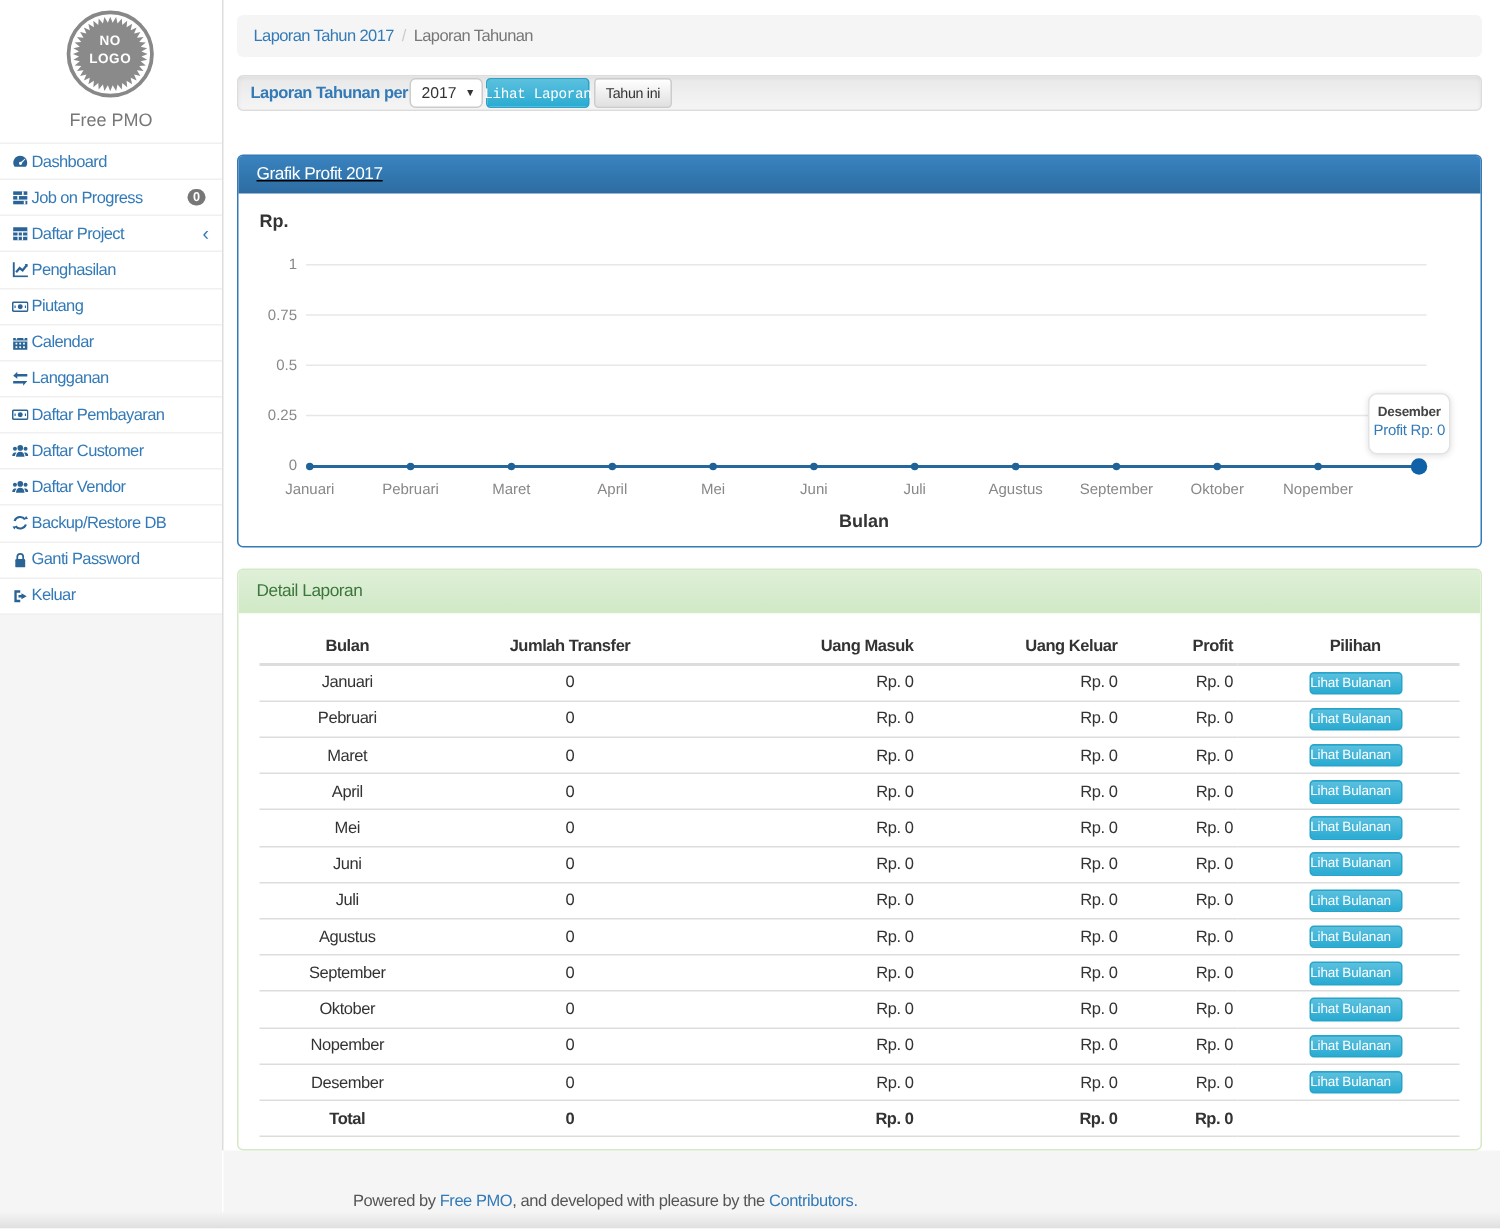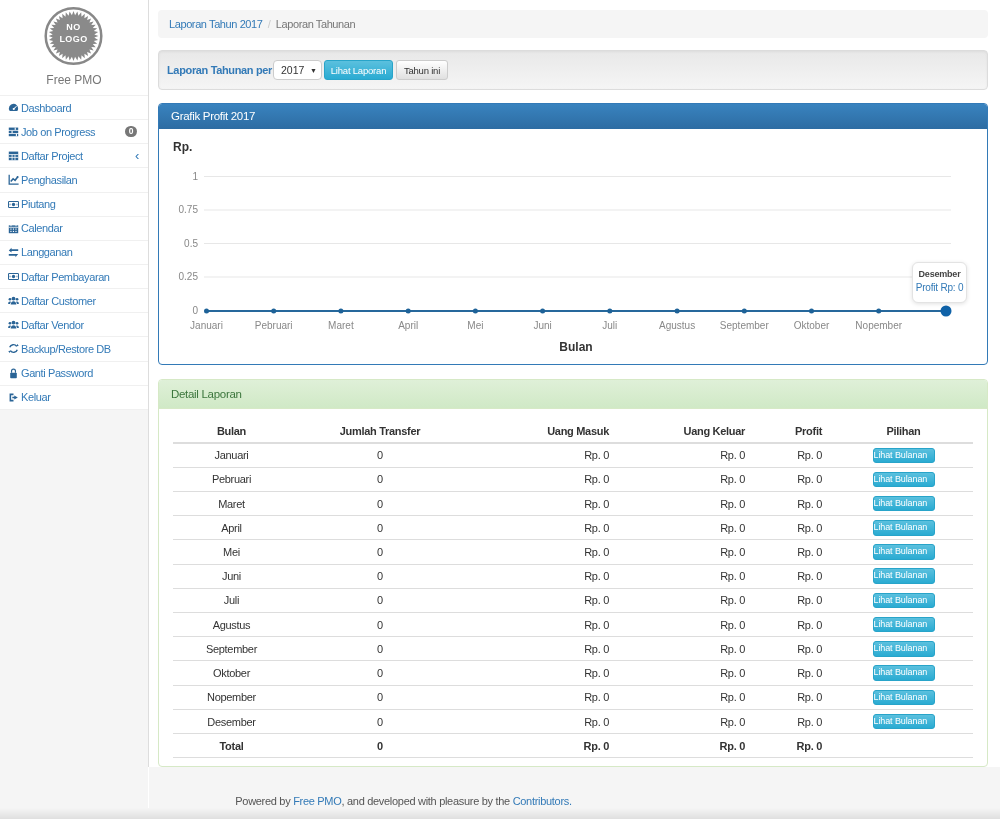--- a/index.html
+++ b/index.html
@@ -12,31 +12,31 @@
 
 #logo { position:absolute; left:0; top:0; width:148px; text-align:center; }
 #freepmo { position:absolute; left:0; top:73px; width:148px; text-align:center; font-size:12px; color:#777; }
 #menu { position:absolute; left:0; top:95px; width:148px; list-style:none; border-top:1px solid #f0f0f0; }
 #menu li { height:24.15px; border-bottom:1px solid #f0f0f0; display:flex; align-items:center; padding-left:8px; font-size:11px; letter-spacing:-0.4px; color:#337ab7; white-space:nowrap; }
 #menu li svg.ic { width:11px; height:11px; margin-right:2px; flex:none; }
 .badge0 { margin-left:auto; margin-right:11px; background:#777; color:#fff; border-radius:7px; font-size:8.5px; font-weight:bold; padding:1px 4px; line-height:9.5px; }
 .chev { margin-left:auto; margin-right:9px; color:#337ab7; font-size:13px; line-height:10px; }
 
 #crumb { position:absolute; left:158px; top:10px; width:830px; height:28px; background:#f5f5f5; border-radius:4px; font-size:11px; letter-spacing:-0.4px; line-height:28px; padding-left:11px; color:#777; }
-#well { position:absolute; left:158px; top:50px; width:830px; height:40px; background:linear-gradient(#e8e8e8,#f5f5f5); border:1px solid #dcdcdc; border-radius:4px; box-shadow:inset 0 1px 3px rgba(0,0,0,.05); display:flex; align-items:center; padding-left:8px; }
+#well { position:absolute; left:158px; top:50px; width:830px; height:24px; background:linear-gradient(#e8e8e8,#f5f5f5); border:1px solid #dcdcdc; border-radius:4px; box-shadow:inset 0 1px 3px rgba(0,0,0,.05); display:flex; align-items:center; padding-left:8px; }
 #well label { font-size:11px; letter-spacing:-0.35px; font-weight:bold; color:#337ab7; margin-right:1px; white-space:nowrap; }
 #sel { width:49px; height:20px; background:#fff; border:1px solid #ccc; border-radius:4px; font-size:10.5px; color:#333; display:inline-flex; align-items:center; justify-content:space-between; padding:0 4px 0 7px; margin-right:2px; flex:none; }
 #sel .car { font-size:7px; color:#333; }
 .btn { display:inline-flex; align-items:center; justify-content:center; height:20px; border-radius:3px; font-size:9.5px; letter-spacing:-0.2px; white-space:nowrap; flex:none; }
-.btn-info { background:linear-gradient(#5bc0de,#2aabd2); border:1px solid #28a4c9; color:#fff; }
+.btn-info { background:linear-gradient(#5bc0de,#2aabd2); border:1px solid #28a4c9; color:#fff;font-family:Liberation Mono, monospace; }
 .btn-default { background:linear-gradient(#ffffff,#e0e0e0); border:1px solid #ccc; color:#333; }
 #btnlihat { width:69px; margin-right:3px; }
 #btntahun { width:52px; }
 
-#panel1 { position:absolute; left:158px; top:103px; width:830px; height:262px; border:1px solid #337ab7; border-radius:4px; background:#fff; }
+#panel1 { position:absolute; left:158px; top:103px; width:830px; height:262px; border:1px solid #337ab7; border-radius:4px; background:#fff;text-decoration:underline; }
 #panel1 .hd { height:25px; background:linear-gradient(#3983bf,#2d6ca2); color:#fff; font-size:11.5px; letter-spacing:-0.3px; line-height:25px; padding-left:12px; border-radius:3px 3px 0 0; }
 #tooltip { position:absolute; left:753px; top:158px; width:55px; height:41px; background:#fff; border:1px solid #e3e3e3; border-radius:6px; box-shadow:0 1px 4px rgba(0,0,0,.12); text-align:center; font-size:10px; }
 #tooltip .l1 { font-weight:bold; color:#444; margin-top:6px; font-size:9px; letter-spacing:-0.2px; }
 #tooltip .l2 { color:#337ab7; margin-top:2.5px; font-size:10px; letter-spacing:-0.2px; }
 
 #panel2 { position:absolute; left:158px; top:379px; width:830px; height:388px; border:1px solid #d6e9c6; border-radius:4px; background:#fff; }
 #panel2 .hd { height:29px; background:linear-gradient(#dff0d8,#d0e9c6); color:#3c763d; font-size:11.5px; letter-spacing:-0.3px; line-height:29px; padding-left:12px; border-bottom:1px solid #d6e9c6; border-radius:3px 3px 0 0; }
 table { border-collapse:collapse; margin:11px 0 0 14px; width:800px; font-size:11px; letter-spacing:-0.3px; color:#333; table-layout:fixed; }
 th { font-weight:bold; border-bottom:2px solid #ddd; height:23px; }
 td { border-bottom:1px solid #ddd; height:24.23px; }

